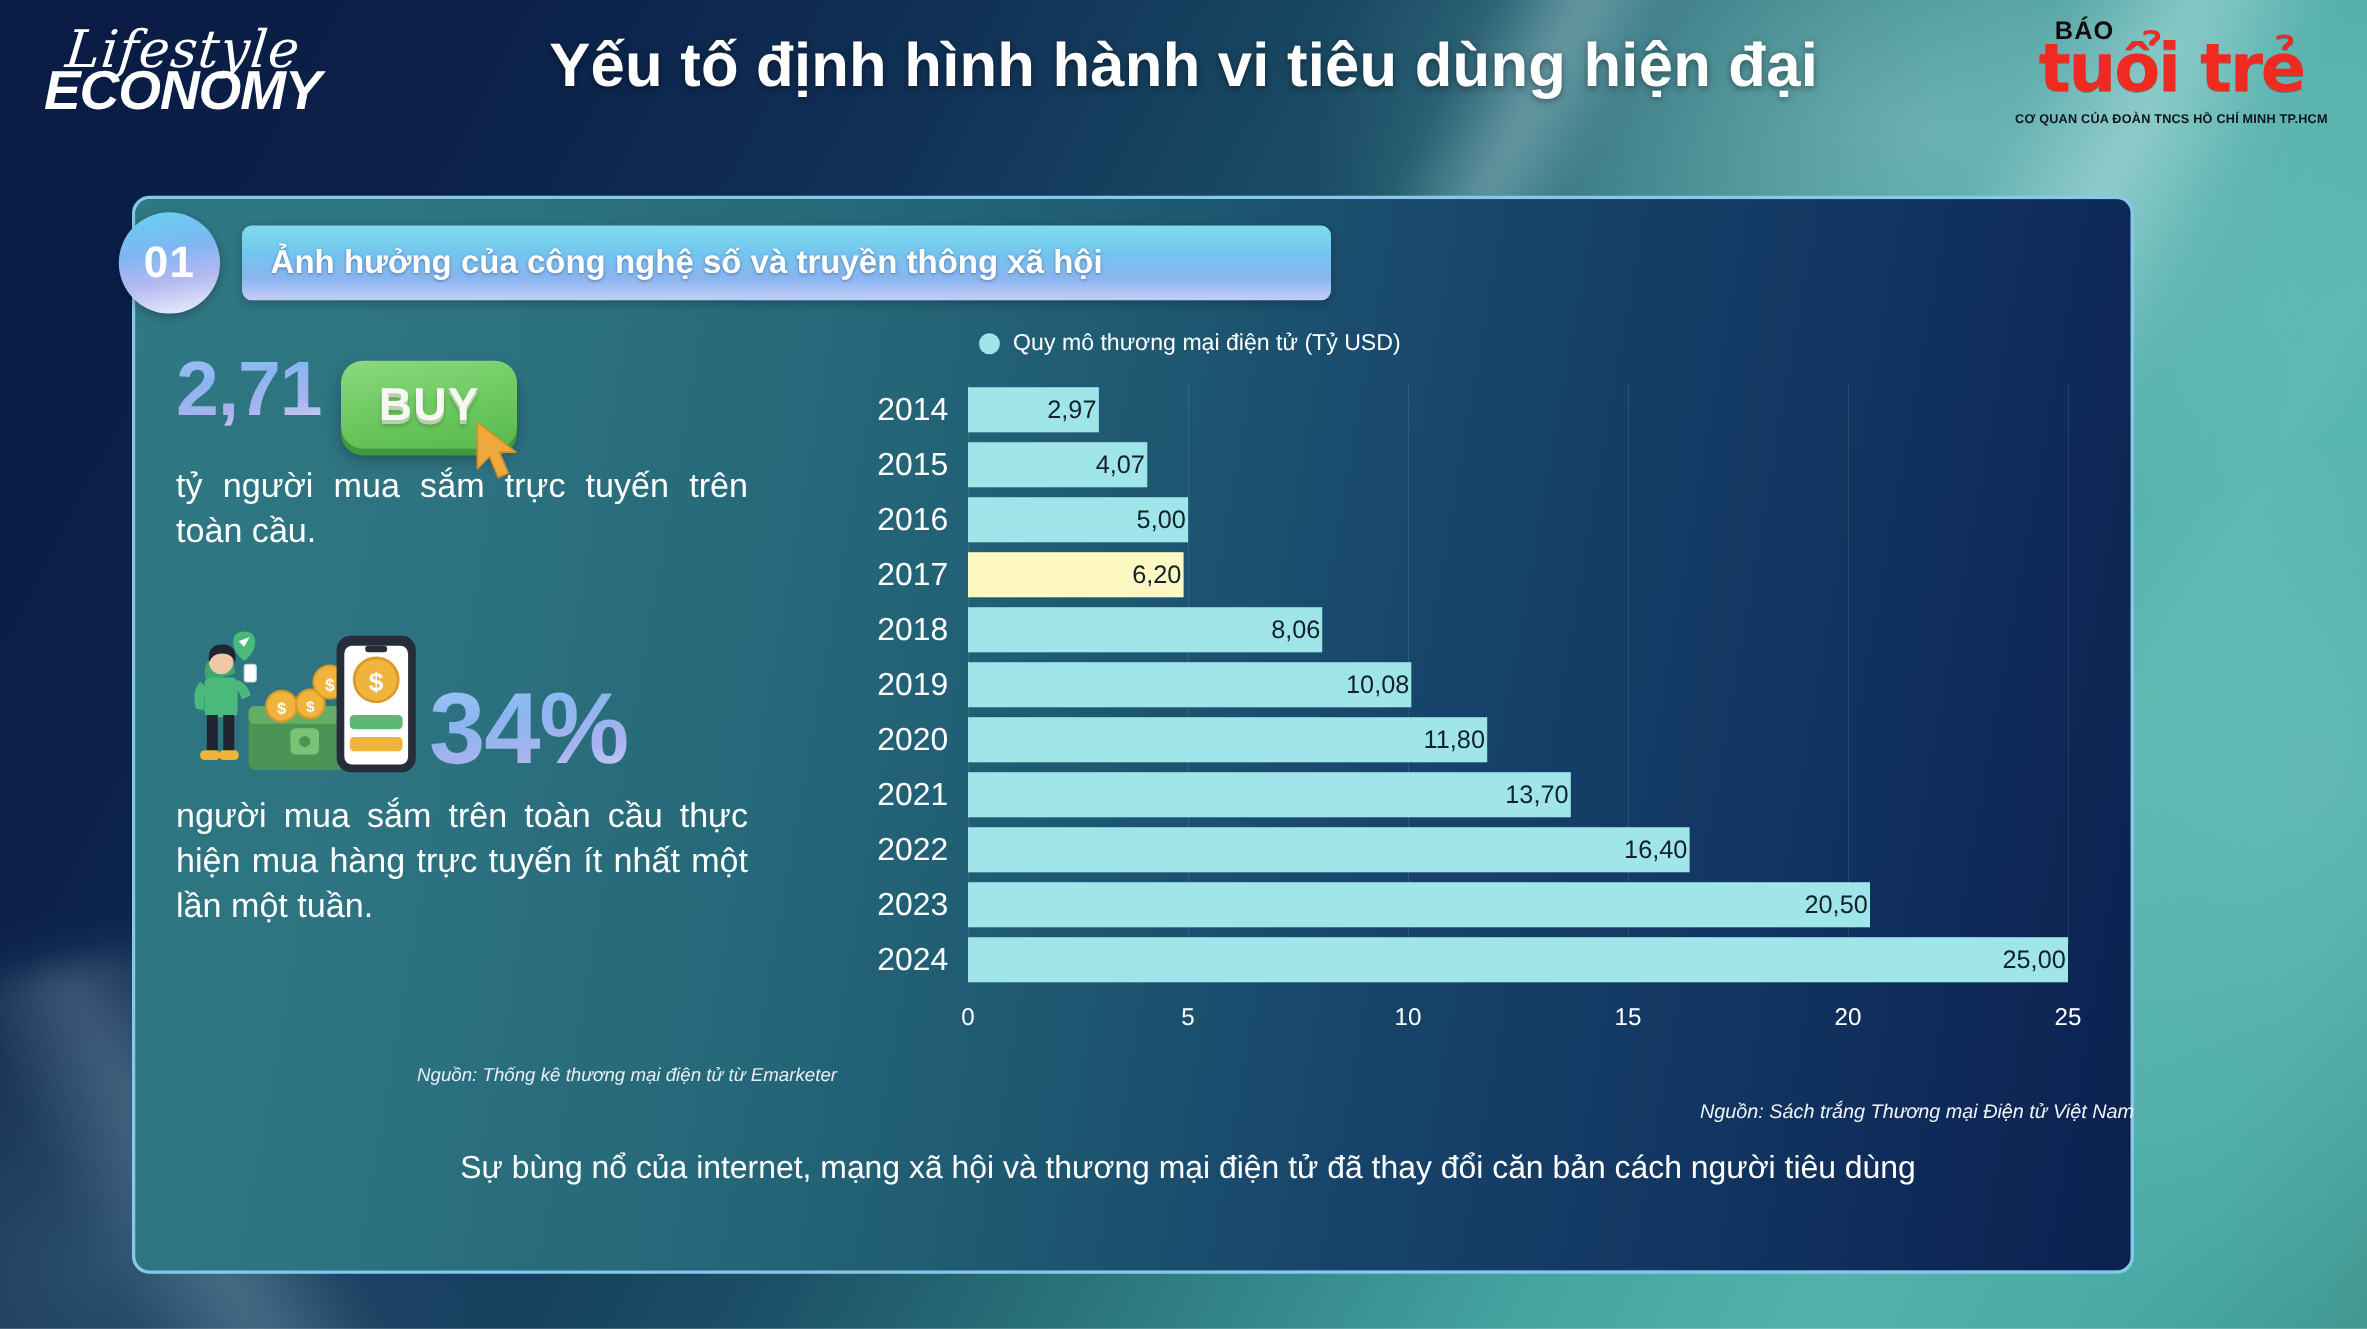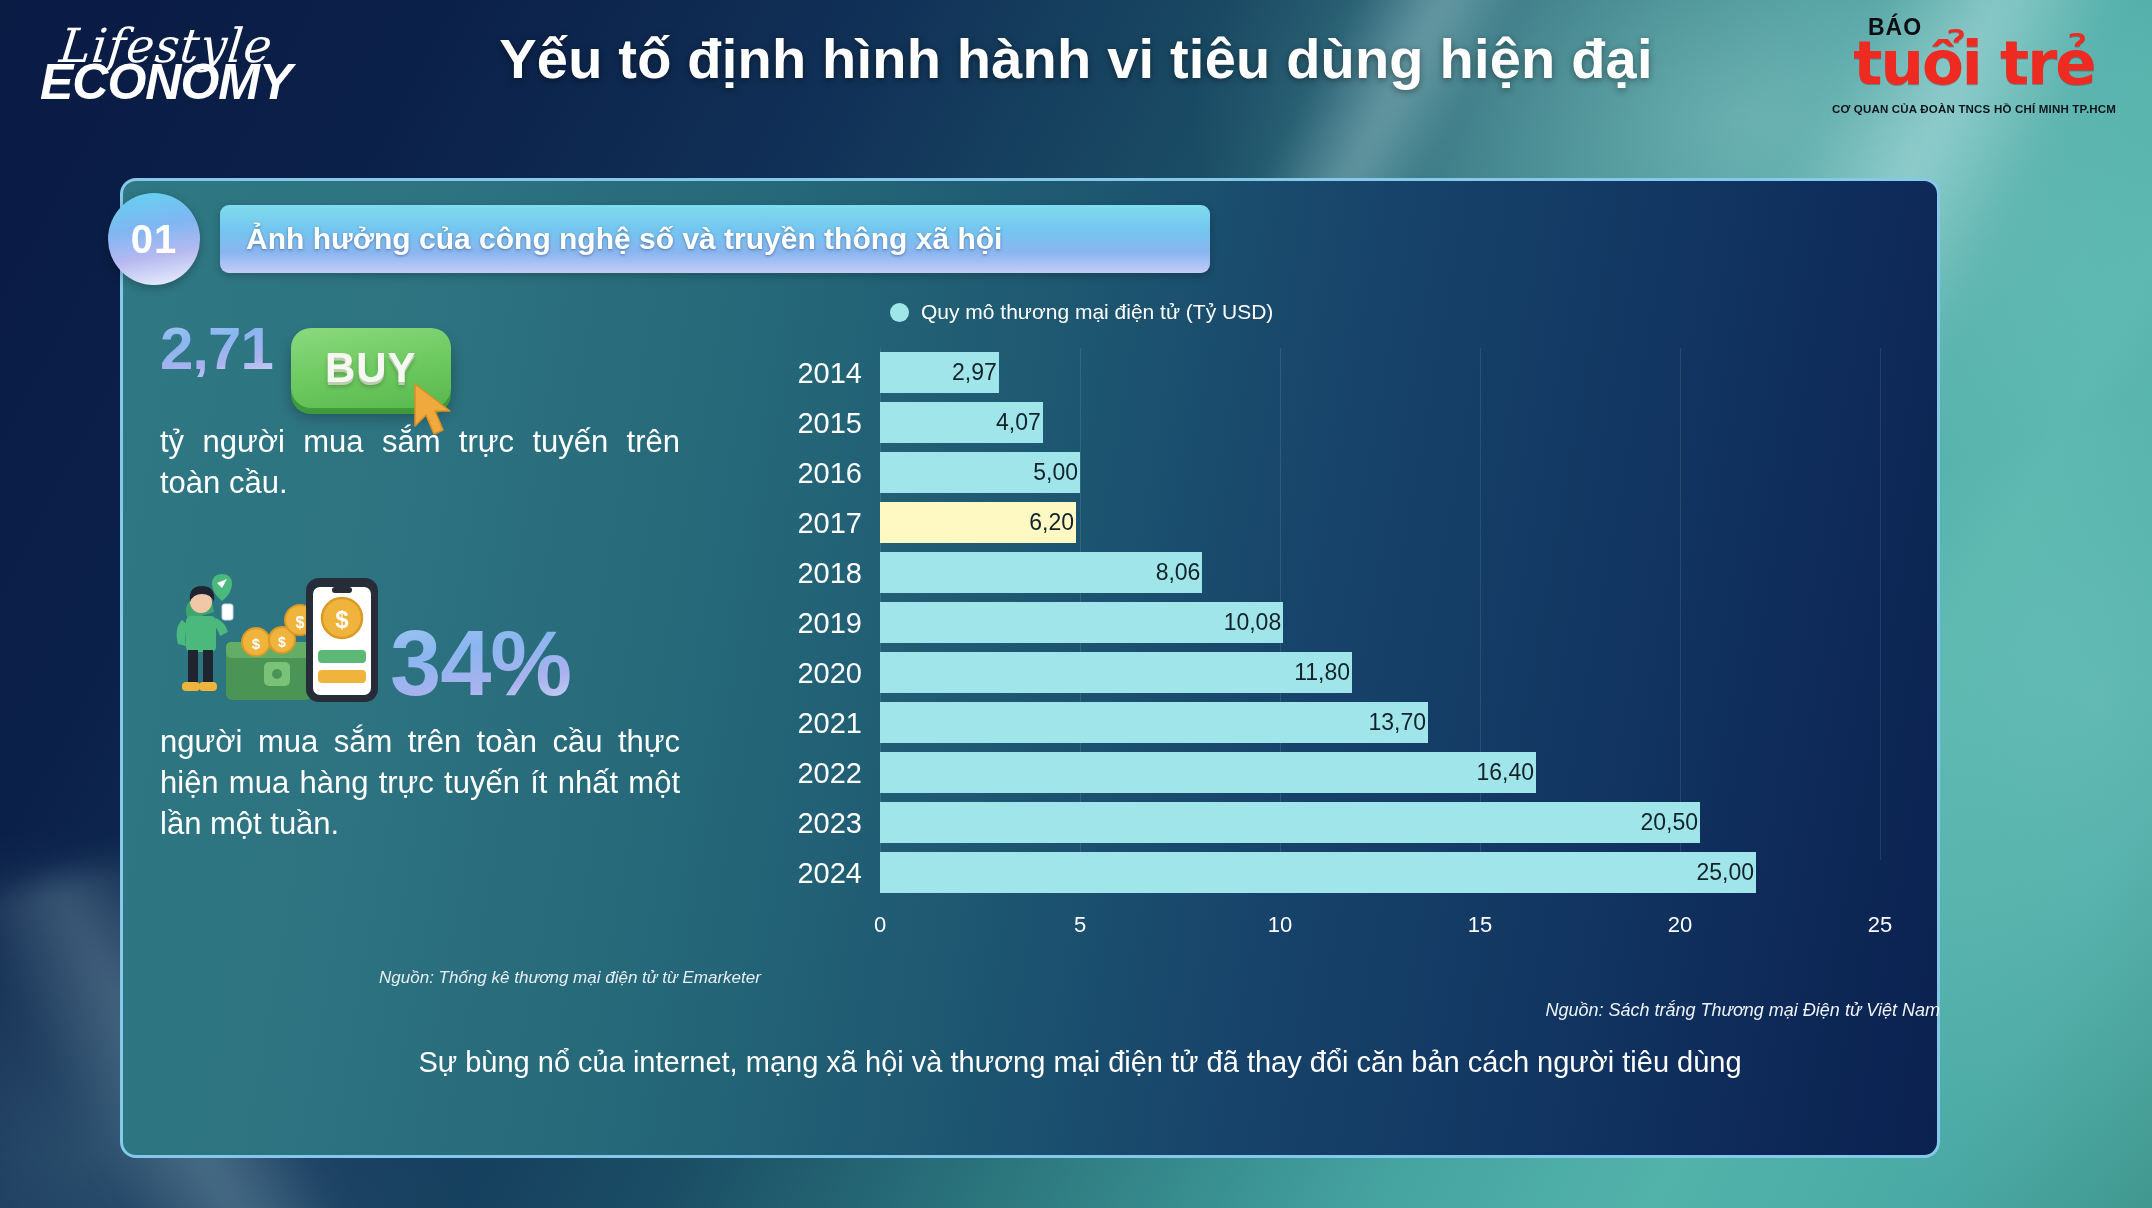--- a/index.html
+++ b/index.html
@@ -109,21 +109,21 @@
   .section-bar .label {
     margin-left: 26px; font-size: 30px; font-weight: 700; color: #ffffff;
     text-shadow: 0 1px 3px rgba(40,60,110,0.55);
   }
 
   
   .left-col { position: absolute; left: 160px; top: 320px; width: 560px; }
 
   .stat-row { display: flex; align-items: flex-start; }
   .stat-big {
-    font-size: 60px; font-weight: 700; line-height: 0.95;
+    font-size: 70px; font-weight: 700; line-height: 0.95;
     background: linear-gradient(170deg, #9fc6f2 0%, #8ab6f0 35%, #a9b2ee 70%, #cfd6f7 100%);
     -webkit-background-clip: text; background-clip: text; color: transparent;
     letter-spacing: -1px;
   }
   .stat-big.s2 { font-size: 92px; }
 
   .buy-chip {
     position: relative; width: 160px; height: 80px; margin-left: 18px; margin-top: 8px;
     border-radius: 20px;
     background: linear-gradient(170deg, #8bd97e 0%, #6cc85f 55%, #58b94d 100%);
@@ -371,21 +371,21 @@
         <span class="ylabel">2023</span>
         <div class="bar-track">
           <div class="bar" style="width: 820px; background: rgb(159, 229, 233);">
             <span class="bar-value">20,50</span>
           </div>
         </div>
       </div>
       <div class="bar-row">
         <span class="ylabel">2024</span>
         <div class="bar-track">
-          <div class="bar" style="width: 876px; background: rgb(159, 229, 233);">
+          <div class="bar" style="width: 1000px; background: rgb(159, 229, 233);">
             <span class="bar-value">25,00</span>
           </div>
         </div>
       </div>
     </div>
   <div class="axis" id="axis">
       <span class="tick" style="left: 0px;">0</span>
       <span class="tick" style="left: 200px;">5</span>
       <span class="tick" style="left: 400px;">10</span>
       <span class="tick" style="left: 600px;">15</span>

